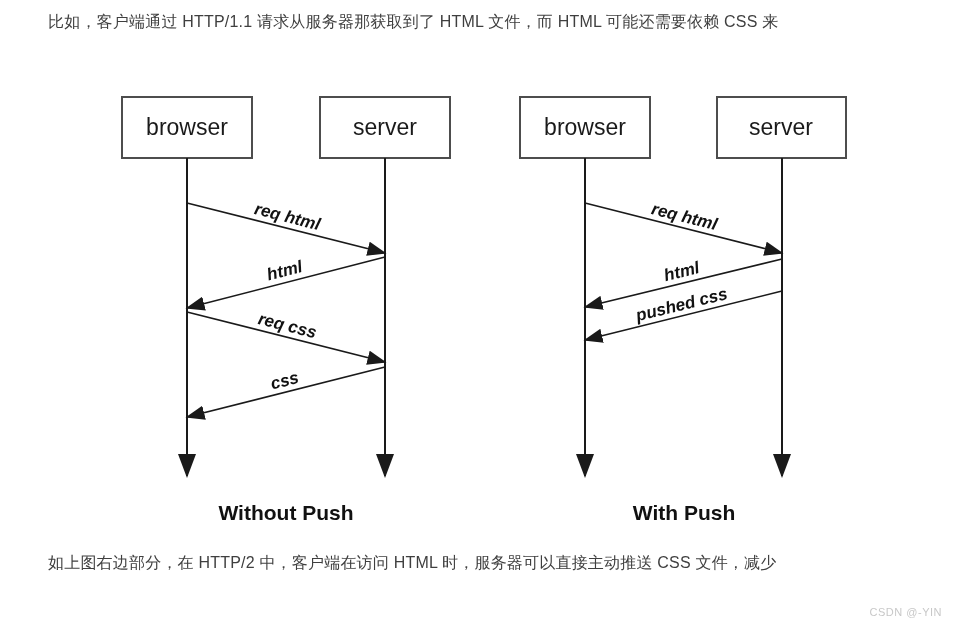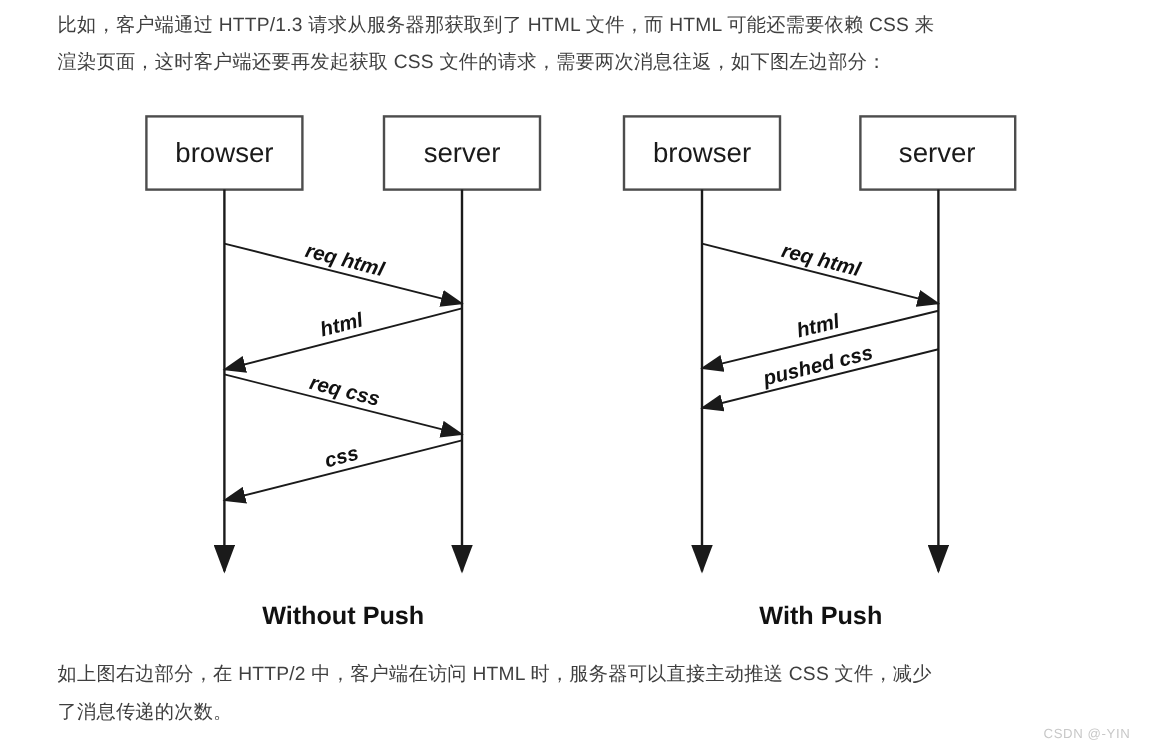--- a/index.html
+++ b/index.html
@@ -22,22 +22,21 @@
   .caption { font-size:21px; font-weight:bold; fill:#111111; text-anchor:middle; }
   .watermark {
     position:absolute; top:606px; right:20px;
     font-size:11px; color:#c8c8c8; letter-spacing:0.5px;
   }
 </style>
 </head>
 <body>
 
 <div class="para para-top">
-  <div>比如，客户端通过 HTTP/1.3 请求从服务器那获取到了 HTML 文件，而 HTML 可能还需要依赖 CSS 来</div>
-  <div>渲染页面，这时客户端还要再发起获取 CSS 文件的请求，需要两次消息往返，如下图左边部分：</div>
+  <div>比如，客户端通过 HTTP/1.1 请求从服务器那获取到了 HTML 文件，而 HTML 可能还需要依赖 CSS 来</div>
 </div>
 
 <svg class="diagram" width="962" height="445" viewBox="0 0 962 445" xmlns="http://www.w3.org/2000/svg">
   <defs>
     <marker id="ah" viewBox="0 0 12 9" refX="11" refY="4.5" markerWidth="12" markerHeight="9" orient="auto">
       <path d="M0,0 L12,4.5 L0,9 Z" fill="#1a1a1a"></path>
     </marker>
   </defs>
 
   <g>
@@ -81,16 +80,15 @@
 
     <line class="msg" x1="782" y1="201" x2="585" y2="250" marker-end="url(#ah)"></line>
     <text class="msg-label" x="683" y="220" transform="rotate(-14 683 220)">pushed css</text>
 
     <text class="caption" x="684" y="430">With Push</text>
   </g>
 </svg>
 
 <div class="para para-bottom">
   <div>如上图右边部分，在 HTTP/2 中，客户端在访问 HTML 时，服务器可以直接主动推送 CSS 文件，减少</div>
-  <div>了消息传递的次数。</div>
 </div>
 
 <div class="watermark">CSDN @-YIN</div>
 
 </body></html>

